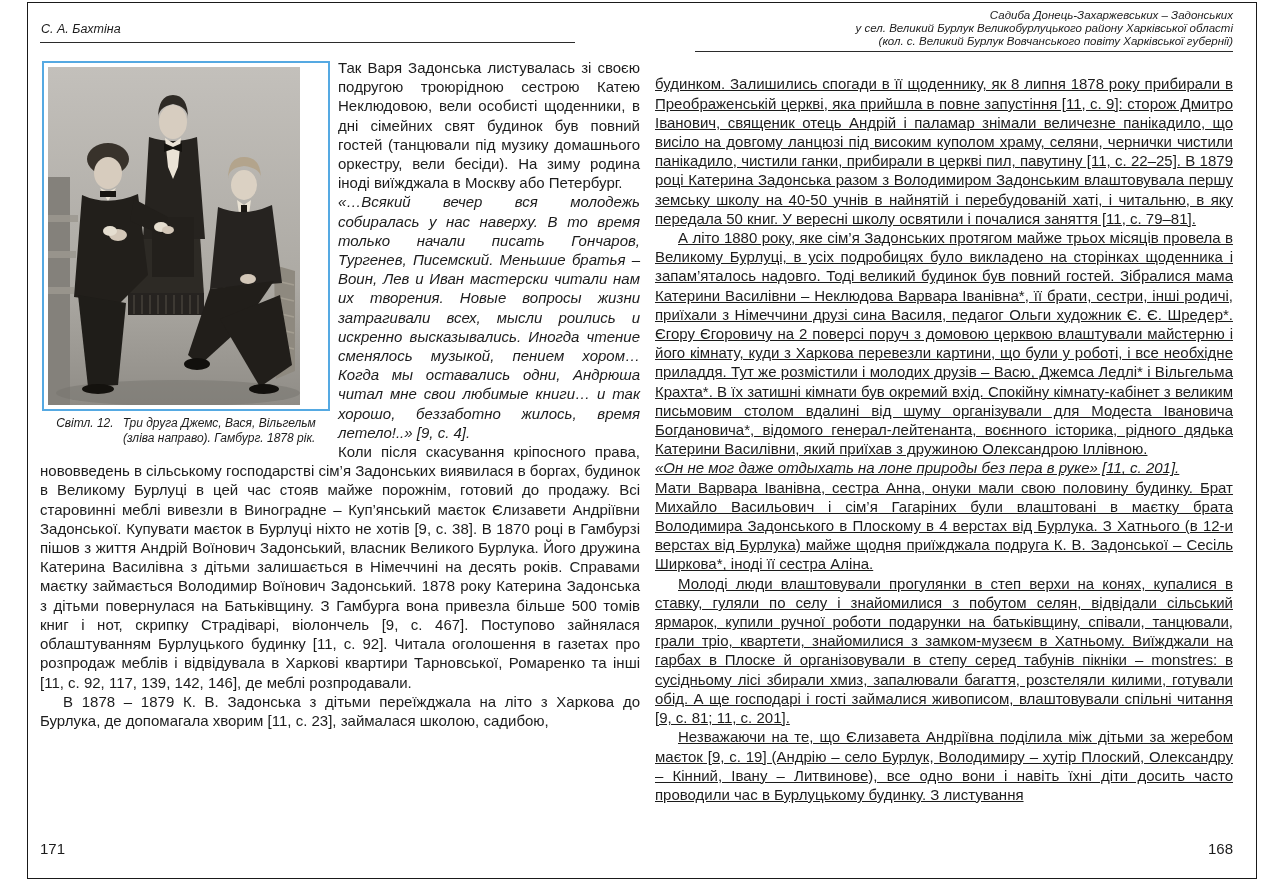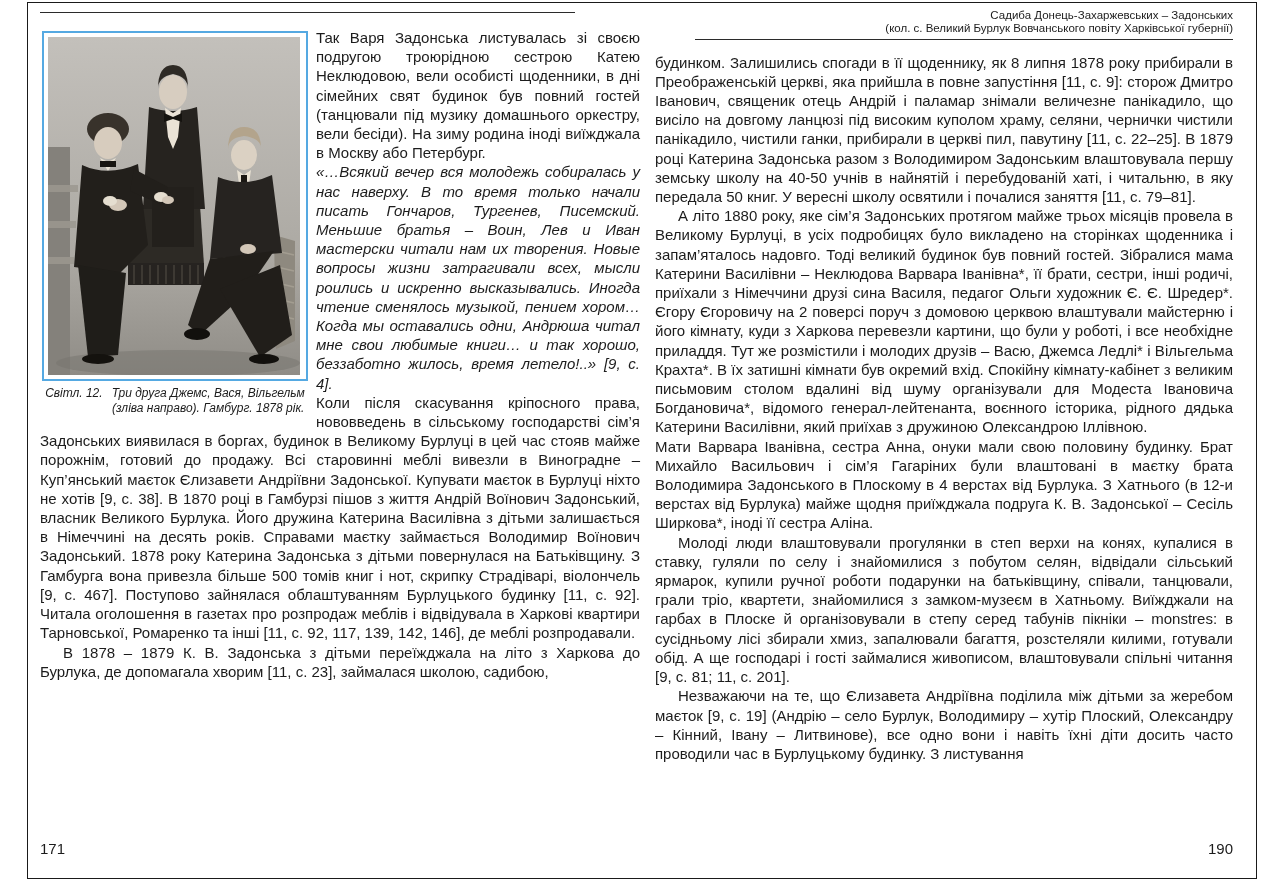--- a/index.html
+++ b/index.html
@@ -14,32 +14,32 @@
   .page { position:absolute; }
   .page-left  { left:40px; top:12px; width:600px; }
   .page-right { left:655px; top:6px;  width:578px; }
 
   .header-left {
     font-style:italic; font-size:12.5px; line-height:14px;
     padding:10px 0 6px 1px;
   }
   .header-left-rule { border-bottom:1.2px solid #2b2b2b; width:535px; }
 
-  .header-right { font-size:11.5px; line-height:12.8px; text-align:right; padding-top:3px; }
+  .header-right { font-style:italic; font-size:11.5px; line-height:12.8px; text-align:right; padding-top:3px; }
   .header-right-rule { border-bottom:1.2px solid #2b2b2b; width:538px; margin-left:40px; margin-top:4px; }
 
   .body-text { font-size:15px; line-height:19.2px; text-align:justify; }
   .page-left  .body-text { margin-top:15px; }
-  .page-right .body-text { margin-top:13px; }
+  .page-right .body-text { margin-top:22px;text-decoration:underline; }
   .body-text p { margin:0; }
   .indent { text-indent:23px; }
   .quote-ital { font-style:italic; margin-left:34px; }
   .quote-block { font-style:italic; margin-left:38px; }
 
-  .photo-float { float:left; width:266px; margin:3px 8px 1px 2px; }
+  .photo-float { float:left; width:288px; margin:3px 8px 1px 2px; }
   .photo-frame {
     border:2px solid #55a9e2; background:#ffffff; padding:4px; box-sizing:content-box;
   }
   .photo-frame svg { display:block; width:252px; height:338px; }
   .photo-caption {
     margin-top:5px; font-style:italic; font-size:12px; line-height:14.5px;
     display:flex; justify-content:center; gap:9px;
   }
   .caption-text { text-align:center; }
   .caption-text span { display:block; }
@@ -47,20 +47,21 @@
   .pagenum { position:absolute; top:840px; font-size:15px; }
   .pagenum-left  { left:40px; }
   .pagenum-right { left:655px; width:578px; text-align:right; }
 </style>
 </head>
 <body>
 
 <div class="spread-frame"></div>
 
 <div class="page page-left">
+  <div class="header-left">С. А. Бахтіна</div>
   <div class="header-left-rule"></div>
 
   <div class="body-text">
     <div class="photo-float">
       <div class="photo-frame">
         <svg viewBox="0 0 252 338" xmlns="http://www.w3.org/2000/svg">
           <defs>
             <linearGradient id="pbg" x1="0" y1="0" x2="0" y2="1">
               <stop offset="0" stop-color="#c3c0bb"></stop>
               <stop offset="0.65" stop-color="#aca9a3"></stop>
@@ -142,27 +143,29 @@
     <p>Так Варя Задонська листувалась зі своєю подругою троюрідною сестрою Катею Неклюдовою, вели особисті щоденники, в дні сімейних свят будинок був повний гостей (танцювали під музику домашнього оркестру, вели бесіди). На зиму родина іноді виїжджала в Москву або Петербург.</p>
     <p class="quote-ital">«…Всякий вечер вся молодежь собиралась у нас наверху. В то время только начали писать Гончаров, Тургенев, Писемский. Меньшие братья – Воин, Лев и Иван мастерски читали нам их творения. Новые вопросы жизни затрагивали всех, мысли роились и искренно высказывались. Иногда чтение сменялось музыкой, пением хором… Когда мы оставались одни, Андрюша читал мне свои любимые книги… и так хорошо, беззаботно жилось, время летело!..» [9, с. 4].</p>
     <p>Коли після скасування кріпосного права, нововведень в сільському господарстві сім’я Задонських виявилася в боргах, будинок в Великому Бурлуці в цей час стояв майже порожнім, готовий до продажу. Всі старовинні меблі вивезли в Виноградне – Куп’янський маєток Єлизавети Андріївни Задонської. Купувати маєток в Бурлуці ніхто не хотів [9, с. 38]. В 1870 році в Гамбурзі пішов з життя Андрій Воїнович Задонський, власник Великого Бурлука. Його дружина Катерина Василівна з дітьми залишається в Німеччині на десять років. Справами маєтку займається Володимир Воїнович Задонський. 1878 року Катерина Задонська з дітьми повернулася на Батьківщину. З Гамбурга вона привезла більше 500 томів книг і нот, скрипку Страдіварі, віолончель [9, с. 467]. Поступово зайнялася облаштуванням Бурлуцького будинку [11, с. 92]. Читала оголошення в газетах про розпродаж меблів і відвідувала в Харкові квартири Тарновської, Ромаренко та інші [11, с. 92, 117, 139, 142, 146], де меблі розпродавали.</p>
     <p class="indent">В 1878 – 1879 К. В. Задонська з дітьми переїжджала на літо з Харкова до Бурлука, де допомагала хворим [11, с. 23], займалася школою, садибою,</p>
   </div>
 </div>
 
 <div class="page page-right">
   <div class="header-right">
     <div>Садиба Донець-Захаржевських – Задонських</div>
+    <div>у сел. Великий Бурлук Великобурлуцького району Харківської області</div>
     <div>(кол. с. Великий Бурлук Вовчанського повіту Харківської губернії)</div>
   </div>
   <div class="header-right-rule"></div>
 
   <div class="body-text">
     <p>будинком. Залишились спогади в її щоденнику, як 8 липня 1878 року прибирали в Преображенській церкві, яка прийшла в повне запустіння [11, с. 9]: сторож Дмитро Іванович, священик отець Андрій і паламар знімали величезне панікадило, що висіло на довгому ланцюзі під високим куполом храму, селяни, чернички чистили панікадило, чистили ганки, прибирали в церкві пил, павутину [11, с. 22–25]. В 1879 році Катерина Задонська разом з Володимиром Задонським влаштовувала першу земську школу на 40-50 учнів в найнятій і перебудованій хаті, і читальню, в яку передала 50 книг. У вересні школу освятили і почалися заняття [11, с. 79–81].</p>
     <p class="indent">А літо 1880 року, яке сім’я Задонських протягом майже трьох місяців провела в Великому Бурлуці, в усіх подробицях було викладено на сторінках щоденника і запам’яталось надовго. Тоді великий будинок був повний гостей. Зібралися мама Катерини Василівни – Неклюдова Варвара Іванівна*, її брати, сестри, інші родичі, приїхали з Німеччини друзі сина Василя, педагог Ольги художник Є. Є. Шредер*. Єгору Єгоровичу на 2 поверсі поруч з домовою церквою влаштували майстерню і його кімнату, куди з Харкова перевезли картини, що були у роботі, і все необхідне приладдя. Тут же розмістили і молодих друзів – Васю, Джемса Ледлі* і Вільгельма Крахта*. В їх затишні кімнати був окремий вхід. Спокійну кімнату-кабінет з великим письмовим столом вдалині від шуму організували для Модеста Івановича Богдановича*, відомого генерал-лейтенанта, воєнного історика, рідного дядька Катерини Василівни, який приїхав з дружиною Олександрою Іллівною.</p>
+    <p class="quote-block">«Он не мог даже отдыхать на лоне природы без пера в руке» [11, с. 201].</p>
     <p>Мати Варвара Іванівна, сестра Анна, онуки мали свою половину будинку. Брат Михайло Васильович і сім’я Гагаріних були влаштовані в маєтку брата Володимира Задонського в Плоскому в 4 верстах від Бурлука. З Хатнього (в 12-и верстах від Бурлука) майже щодня приїжджала подруга К. В. Задонської – Сесіль Ширкова*, іноді її сестра Аліна.</p>
     <p class="indent">Молоді люди влаштовували прогулянки в степ верхи на конях, купалися в ставку, гуляли по селу і знайомилися з побутом селян, відвідали сільський ярмарок, купили ручної роботи подарунки на батьківщину, співали, танцювали, грали тріо, квартети, знайомилися з замком-музеєм в Хатньому. Виїжджали на гарбах в Плоске й організовували в степу серед табунів пікніки – monstres: в сусідньому лісі збирали хмиз, запалювали багаття, розстеляли килими, готували обід. А ще господарі і гості займалися живописом, влаштовували спільні читання [9, с. 81; 11, с. 201].</p>
     <p class="indent">Незважаючи на те, що Єлизавета Андріївна поділила між дітьми за жеребом маєток [9, с. 19] (Андрію – село Бурлук, Володимиру – хутір Плоский, Олександру – Кінний, Івану – Литвинове), все одно вони і навіть їхні діти досить часто проводили час в Бурлуцькому будинку. З листування</p>
   </div>
 </div>
 
 <div class="pagenum pagenum-left">171</div>
-<div class="pagenum pagenum-right">190</div>
+<div class="pagenum pagenum-right">168</div>
 
 </body></html>

